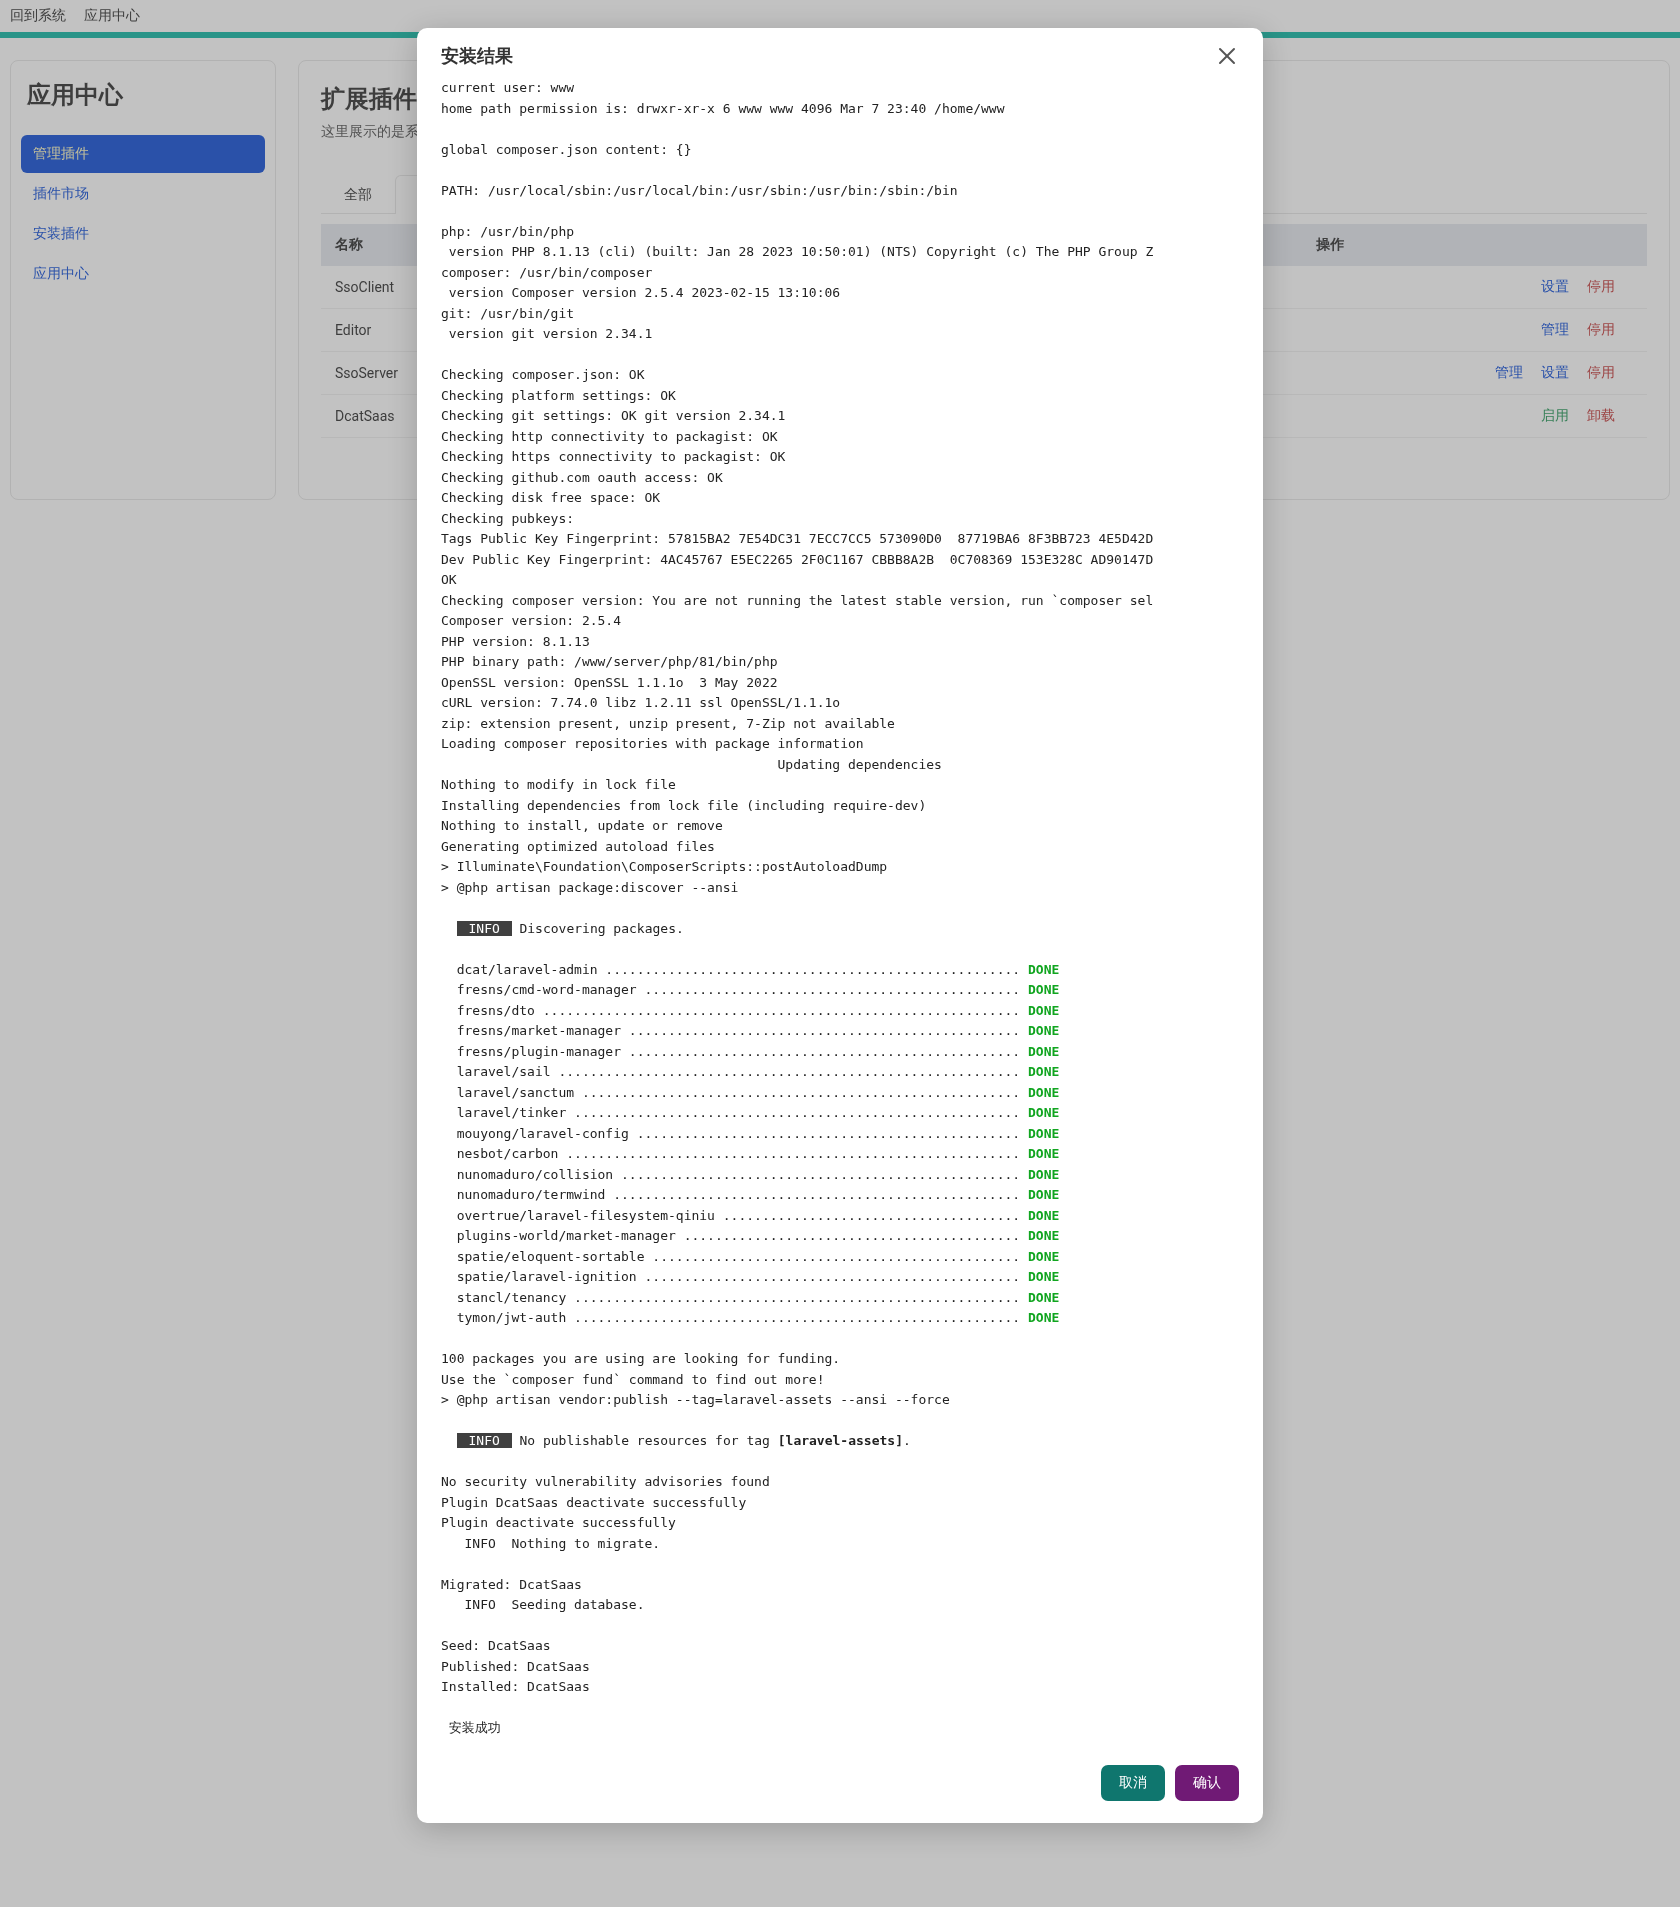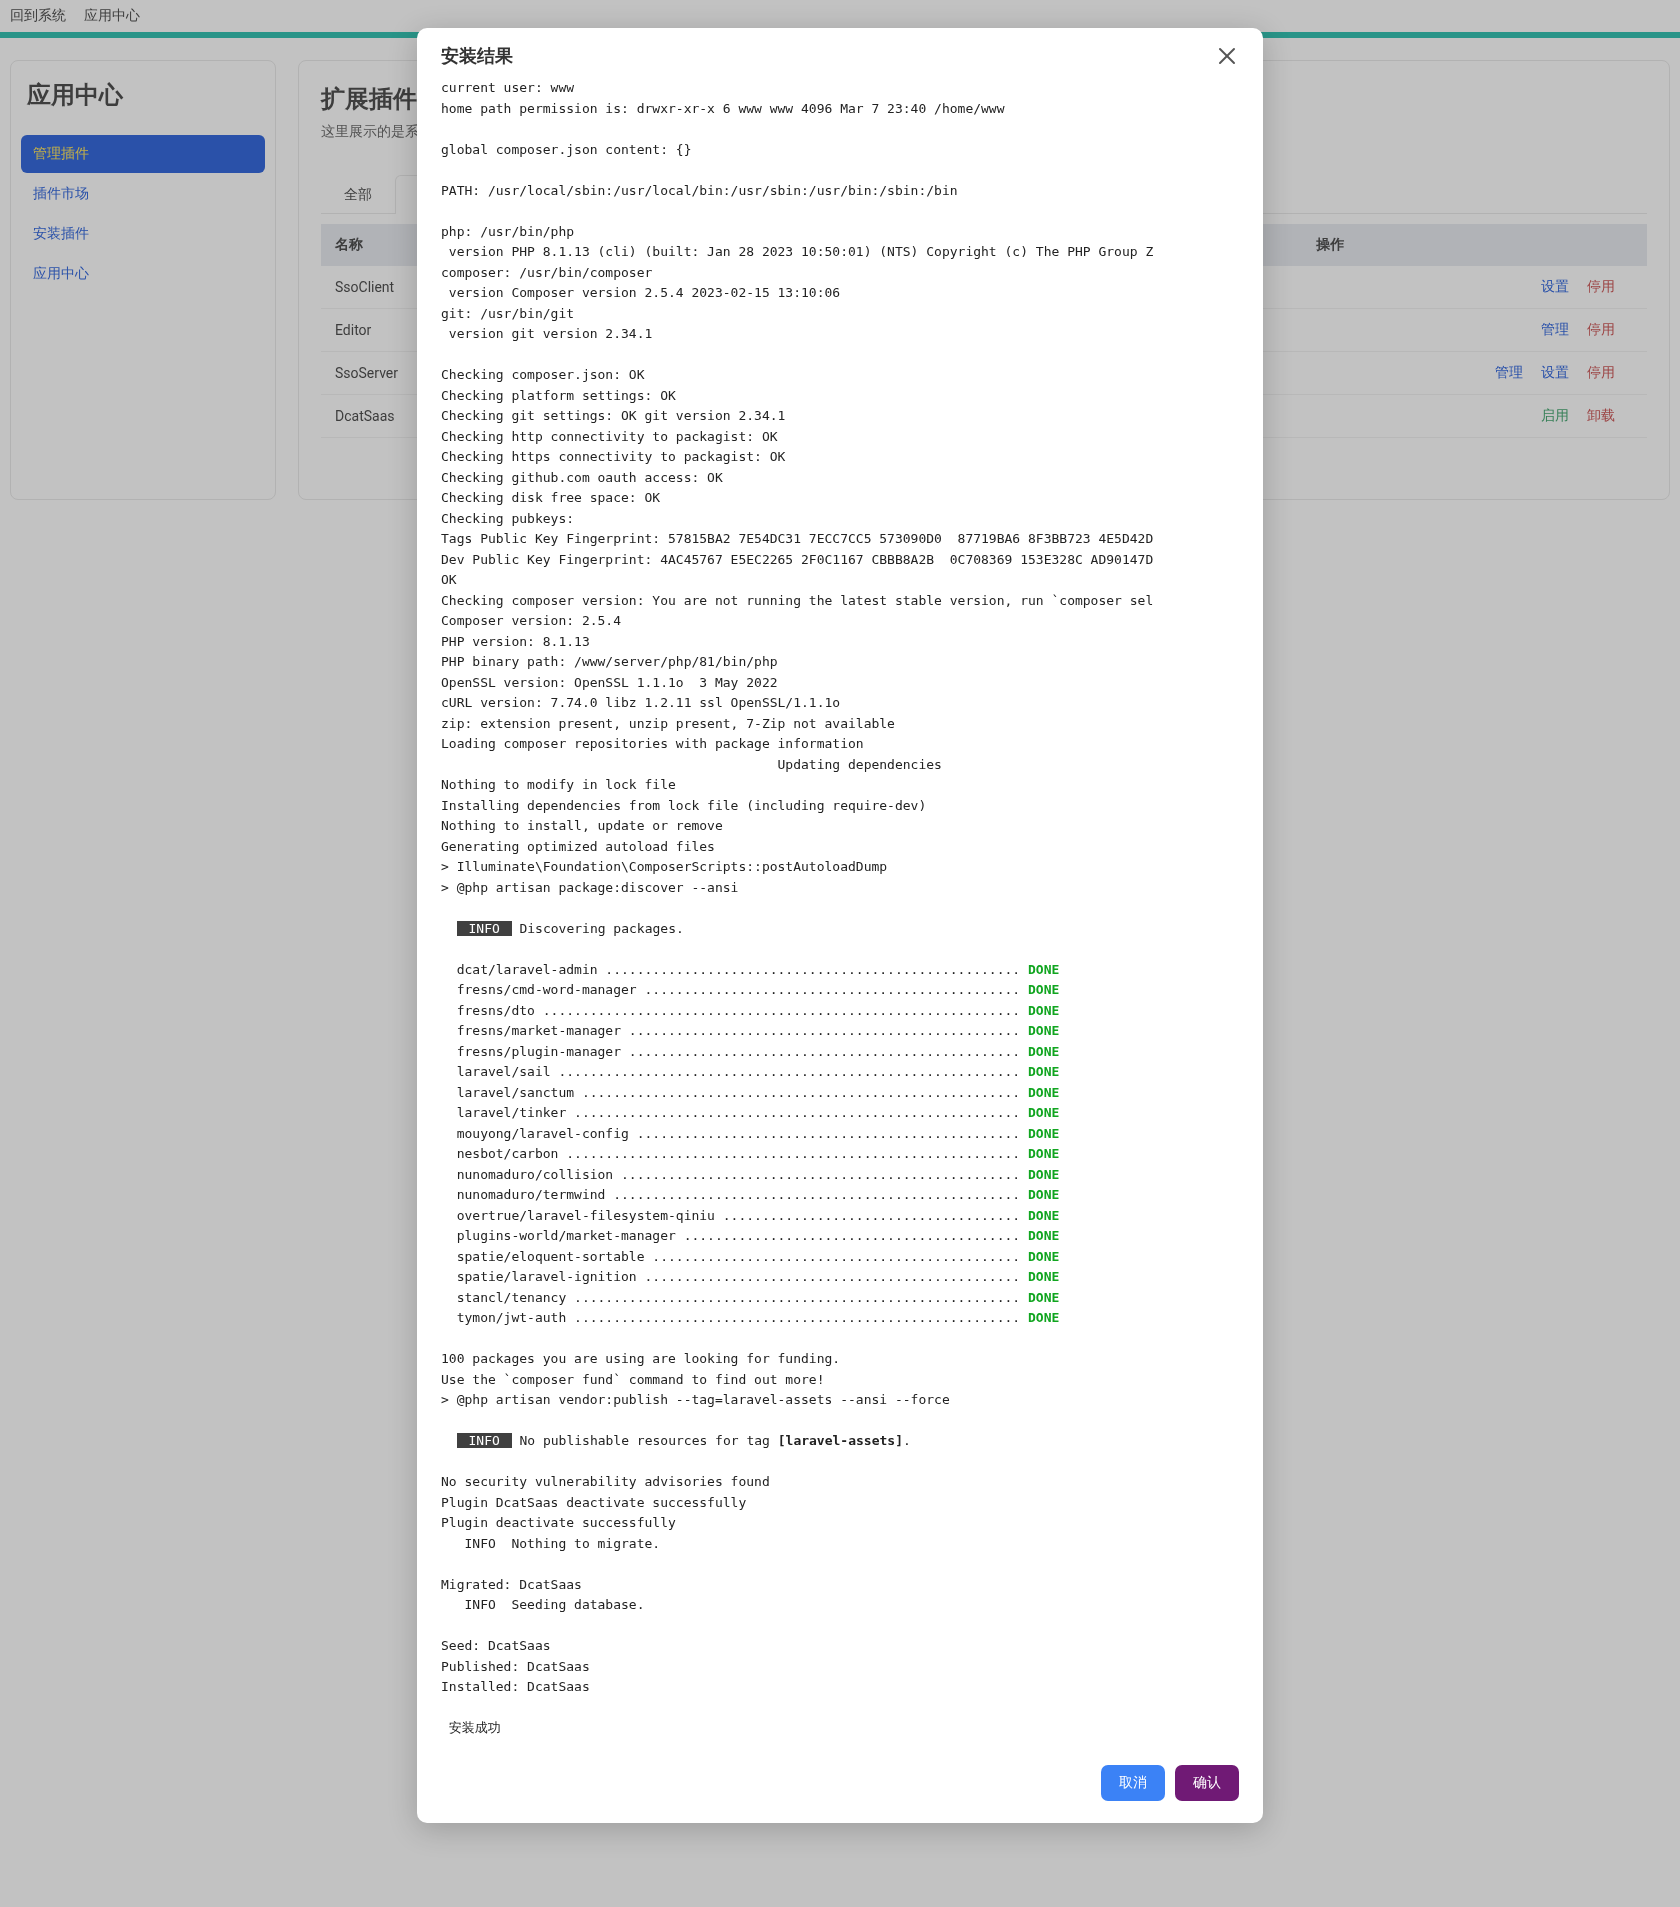--- a/index.html
+++ b/index.html
@@ -43,21 +43,21 @@
   .sidebar-item {
     padding: 10px 12px;
     border-radius: 6px;
     margin-bottom: 2px;
     color: #1652d9;
     cursor: pointer;
     font-size: 14px;
   }
   .sidebar-item.active {
     background: #1652d9;
-    color: #fde047;
+    color: #fef9c3;
   }
   .content {
     flex: 1;
     border: 1px solid #e6e6e6;
     border-radius: 8px;
     padding: 22px 22px;
     height: 440px;
   }
   .content-title {
     font-size: 24px;
@@ -171,21 +171,21 @@
     padding: 14px 24px 22px 24px;
   }
   .btn {
     padding: 9px 18px;
     border-radius: 7px;
     border: none;
     font-size: 14px;
     cursor: pointer;
   }
   .btn-cancel {
-    background: #3b82f6;
+    background: #0f766e;
     color: #fff;
   }
   .btn-ok {
     background: #701a75;
     color: #fff;
     font-family: Liberation Mono, monospace;
   }
 </style>
 </head>
 <body>

